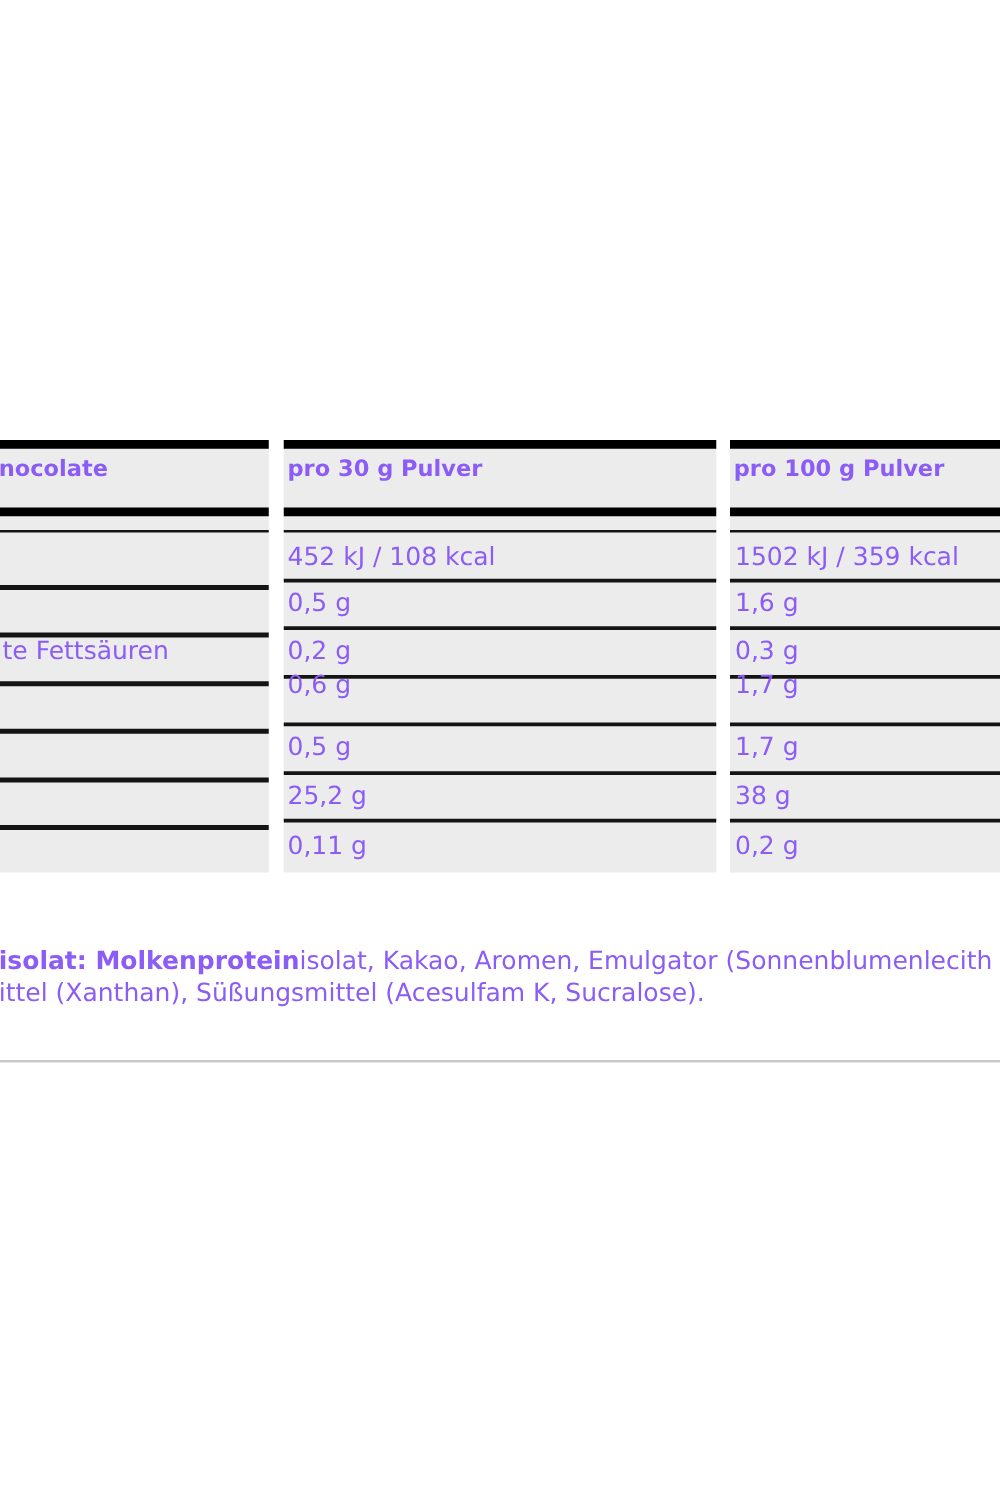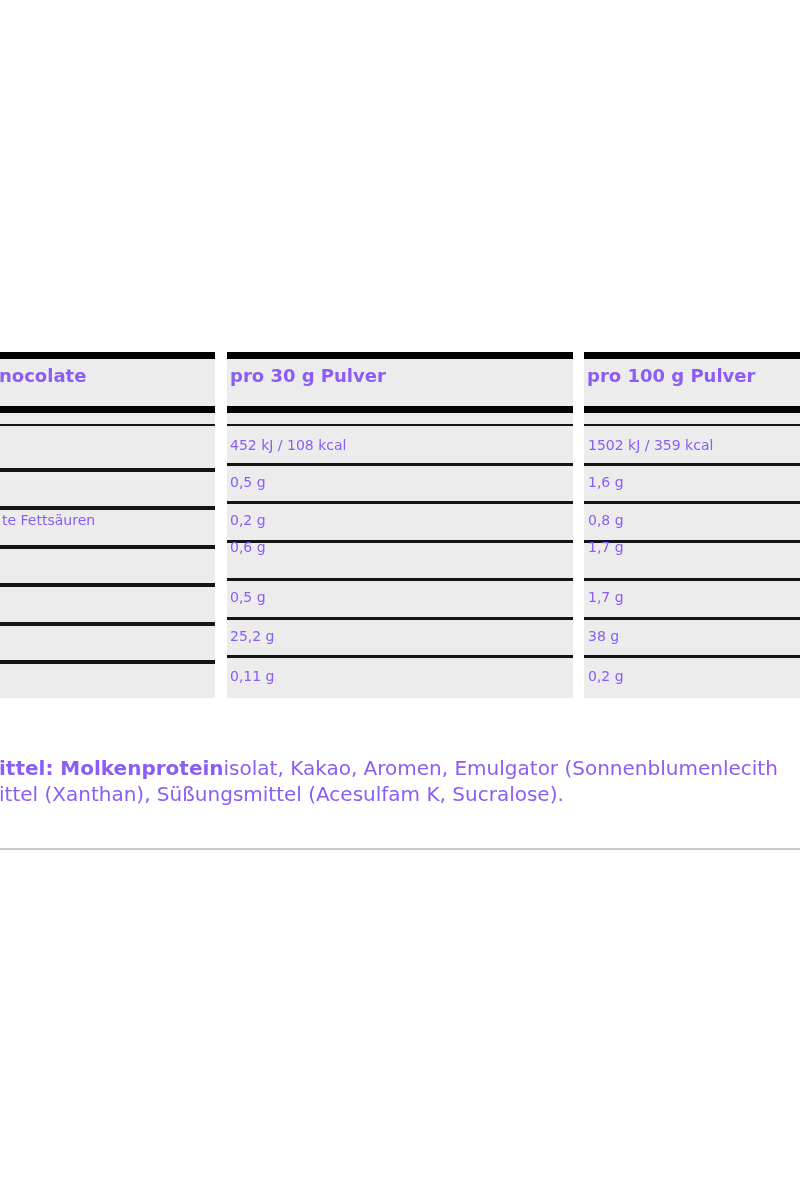--- a/index.html
+++ b/index.html
@@ -50,21 +50,21 @@
     left: 3px;
     font-size: 18px;
     font-weight: 700;
     line-height: 22px;
     white-space: nowrap;
   }
   .col-flavor .col-hdr { left: -1px; }
 
   .cell {
     position: absolute;
-    font-size: 14px;
+    font-size: 20px;
     line-height: 22px;
     white-space: nowrap;
   }
   .col-flavor  .cell { left: 2px; }
   .col-serving .cell { left: 3px; }
   .col-per100  .cell { left: 4px; }
 
   .r0 { top: 82px;  }
   .r1 { top: 119px; }
   .r2 { top: 157px; }
@@ -162,33 +162,33 @@
 
     <div class="col col-per100">
       <div class="bar bar-top"></div>
       <div class="col-hdr">pro 100 g Pulver</div>
       <div class="bar bar-mid"></div>
       <div class="rule-thin"></div>
       <div class="cell r0">1502 kJ / 359 kcal</div>
       <div class="sep s0"></div>
       <div class="cell r1">1,6 g</div>
       <div class="sep s1"></div>
-      <div class="cell r2">0,8 g</div>
+      <div class="cell r2">0,3 g</div>
       <div class="sep s2"></div>
       <div class="cell r3">1,7 g</div>
       <div class="sep s3"></div>
       <div class="cell r4">1,7 g</div>
       <div class="sep s4"></div>
       <div class="cell r5">38 g</div>
       <div class="sep s5"></div>
       <div class="cell r6">0,2 g</div>
     </div>
 
   </div>
 
   <div class="ingredients">
-    <div class="iline"><span class="bold-frag">ittel: Molkenprotein</span><span>isolat, Kakao, Aromen, Emulgator (Sonnenblumenlecith</span></div>
+    <div class="iline"><span class="bold-frag">isolat: Molkenprotein</span><span>isolat, Kakao, Aromen, Emulgator (Sonnenblumenlecith</span></div>
     <div class="iline">ittel (Xanthan), Süßungsmittel (Acesulfam K, Sucralose).</div>
   </div>
 
   <div class="section-divider"></div>
 
 </div>
 
 </body></html>

